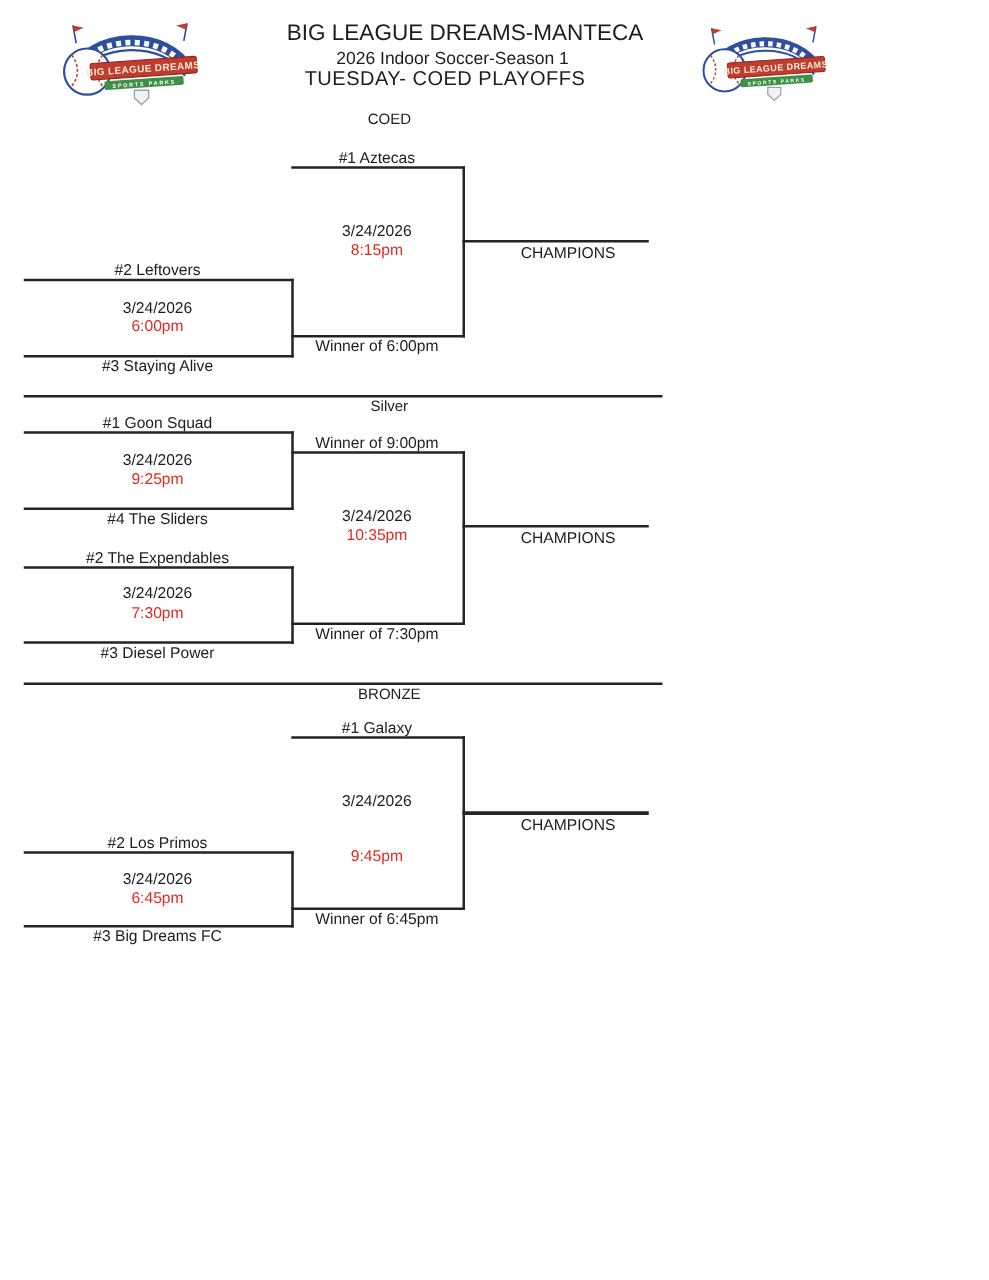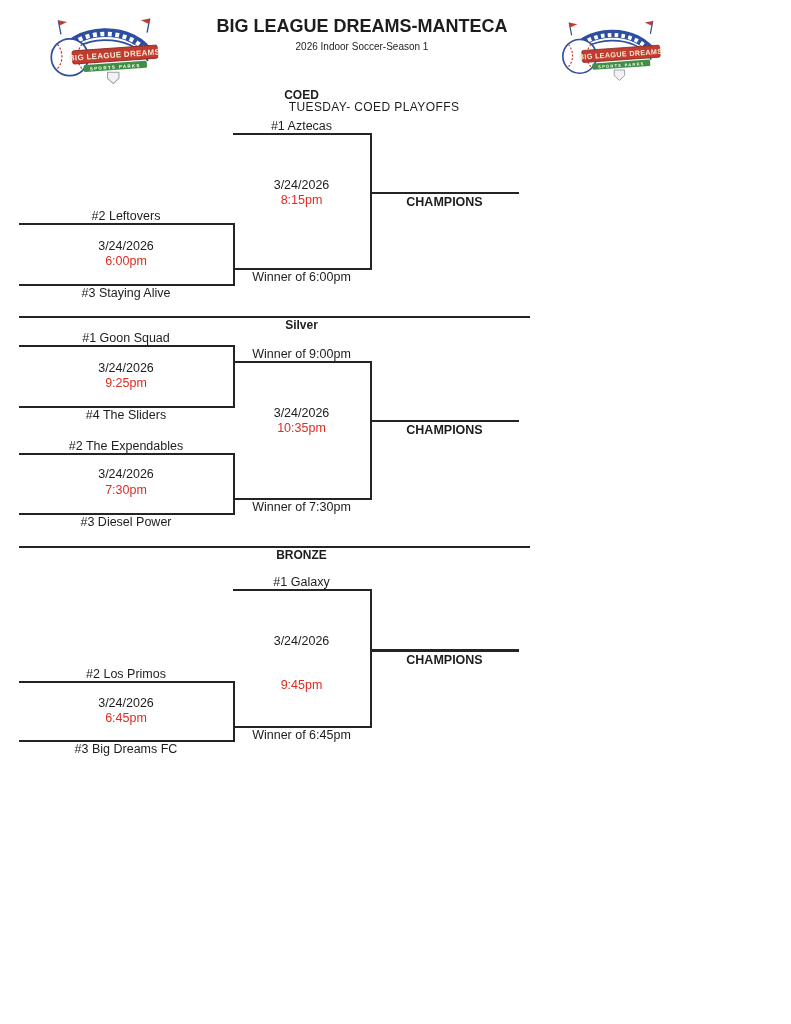--- a/index.html
+++ b/index.html
@@ -5,40 +5,40 @@
   html,body { margin:0; padding:0; background:#ffffff; }
   .page {
     position:relative; width:791px; height:1024px; margin:0 auto;
     background:#ffffff; font-family:"Liberation Sans", sans-serif;
     overflow:hidden;
   }
   .t {
     position:absolute; font-size:12.5px; line-height:13px;
     color:#1d1d1d; text-align:center; white-space:nowrap;
   }
-  .b { font-weight:bold; }
+  .b { font-weight:normal;padding-left:10px; }
   .red { color:var(--time, #e02b20); }
   .hl { position:absolute; height:2px; background:var(--line, #242424); }
   .vl { position:absolute; width:2px;  background:var(--line, #242424); }
   .thick { height:3px; }
   
   .c1 { left:19px;  width:214px; }
   .c2 { left:233px; width:137px; }
   .c3 { left:372px; width:145px; }
   .logo { position:absolute; }
   .logo svg { width:100%; height:100%; }
 </style>
 </head>
 <body>
 
 <div class="page">
 
   <div class="t b" style="left:150px; top:16px; width:424px; font-size:18px; line-height:20px;">BIG LEAGUE DREAMS-MANTECA</div>
-  <div class="t" style="left:150px; top:39px; width:424px; font-size:10px; line-height:15px;">2026 Indoor Soccer-Season 1</div>
-  <div class="t" style="left:162px; top:57px; width:424px; font-size:12px; letter-spacing:0.4px;margin-top:44px;">TUESDAY- COED PLAYOFFS</div>
+  <div class="t" style="left:150px; top:39px; width:424px; font-size:14px; line-height:15px;">2026 Indoor Soccer-Season 1</div>
+  <div class="t" style="left:144px; top:57px; width:424px; font-size:16px; letter-spacing:0.4px;">TUESDAY- COED PLAYOFFS</div>
 
   <div class="logo" style="left:46px; top:13px; width:116px; height:78px;">
     <svg viewBox="0 0 132 88">
       <line x1="17" y1="24" x2="14" y2="8" style="stroke:var(--logo_blue,#2e4f9f);stroke-width:1.5"></line>
       <line x1="115" y1="22" x2="118" y2="6" style="stroke:var(--logo_blue,#2e4f9f);stroke-width:1.5"></line>
       <path d="M14 8 l10 2 -9 4 z" style="fill:var(--logo_red,#c23b30)"></path>
       <path d="M118 6 l-10 2 9 4 z" style="fill:var(--logo_red,#c23b30)"></path>
       <path d="M12 54 C 30 12, 102 12, 120 50" style="fill:none;stroke:var(--logo_blue,#2e4f9f);stroke-width:10"></path>
       <path d="M14 54 C 31 14, 101 14, 118 50" style="fill:none;stroke:#ffffff;stroke-width:5;stroke-dasharray:4.5 4"></path>
       <path d="M16 58 C 33 22, 99 22, 116 54" style="fill:none;stroke:var(--logo_blue,#2e4f9f);stroke-width:2"></path>

